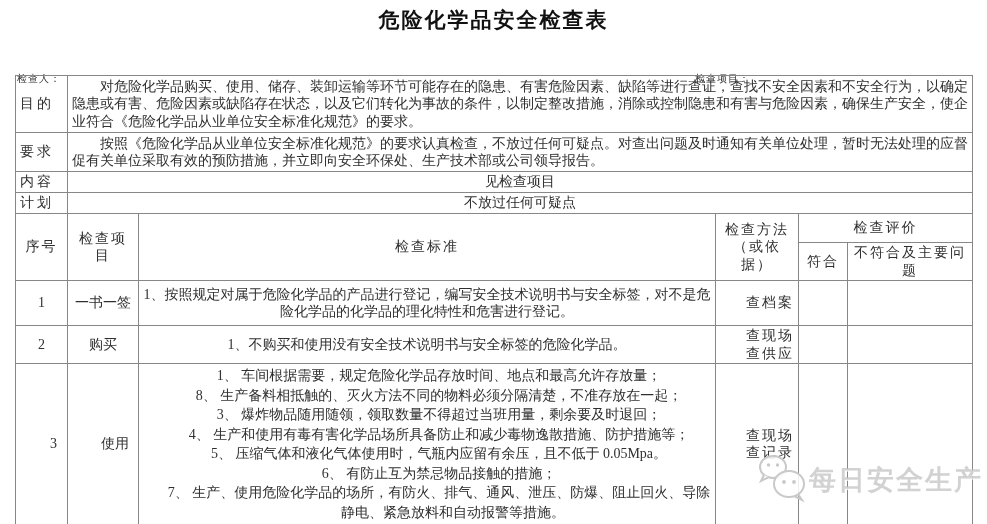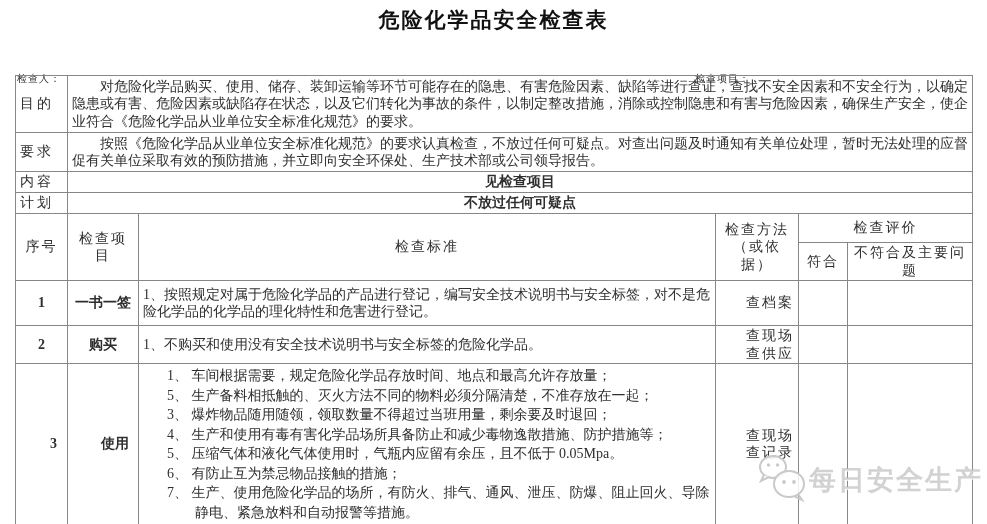--- a/index.html
+++ b/index.html
@@ -25,33 +25,33 @@
     position:absolute;top:75px;left:15px;width:957px;
     border-collapse:collapse;table-layout:fixed;
   }
   table.sheet td{
     border:1px solid #878787;
     font-size:14px;line-height:17.5px;
     padding:1px 4px;vertical-align:middle;
     overflow:hidden;
   }
   td.label-cell{letter-spacing:3px;padding:1px 0;}
-  td.center{text-align:center;font-weight:bold;}
+  td.center{text-align:center;}
   td.para{text-align:justify;padding:2px 6px;margin-top:48px;}
   td.para .indent{text-indent:2em;}
   tr.r-purpose td{height:54px;}
   tr.r-require td{height:36px;}
   tr.r-content td,tr.r-plan td{height:18px;}
   tr.h1 td{height:26px;}
   tr.h2 td{height:30px;}
   tr.d1 td{height:42px;}
   tr.d2 td{height:34px;}
   tr.d3 td{height:158px;padding-left:28px;}
   td.hdr{text-align:center;letter-spacing:2px;}
-  td.std{padding:2px 6px;text-align:left;}
+  td.std{padding:2px 6px;text-align:center;}
   tr.d3 td.std div{
     padding-left:2em;text-indent:-2em;line-height:19.5px;
   }
   td.method{text-align:right;letter-spacing:2px;line-height:18px;}
 
   .watermark{
     position:absolute;left:756px;top:449px;width:230px;height:62px;
     display:flex;align-items:center;pointer-events:none;z-index:5;
   }
   .wm-text{
@@ -143,21 +143,21 @@
       </td>
       <td></td>
       <td></td>
     </tr>
 
     <tr class="d3">
       <td class="center">3</td>
       <td class="center">使用</td>
       <td class="std">
         <div>1、 车间根据需要，规定危险化学品存放时间、地点和最高允许存放量；</div>
-        <div>5、 生产备料相抵触的、灭火方法不同的物料必须分隔清楚，不准存放在一起；</div>
+        <div>8、 生产备料相抵触的、灭火方法不同的物料必须分隔清楚，不准存放在一起；</div>
         <div>3、 爆炸物品随用随领，领取数量不得超过当班用量，剩余要及时退回；</div>
         <div>4、 生产和使用有毒有害化学品场所具备防止和减少毒物逸散措施、防护措施等；</div>
         <div>5、 压缩气体和液化气体使用时，气瓶内应留有余压，且不低于 0.05Mpa。</div>
         <div>6、 有防止互为禁忌物品接触的措施；</div>
         <div>7、 生产、使用危险化学品的场所，有防火、排气、通风、泄压、防爆、阻止回火、导除静电、紧急放料和自动报警等措施。</div>
       </td>
       <td class="method">
         <div>查现场</div>
         <div>查记录</div>
       </td>

